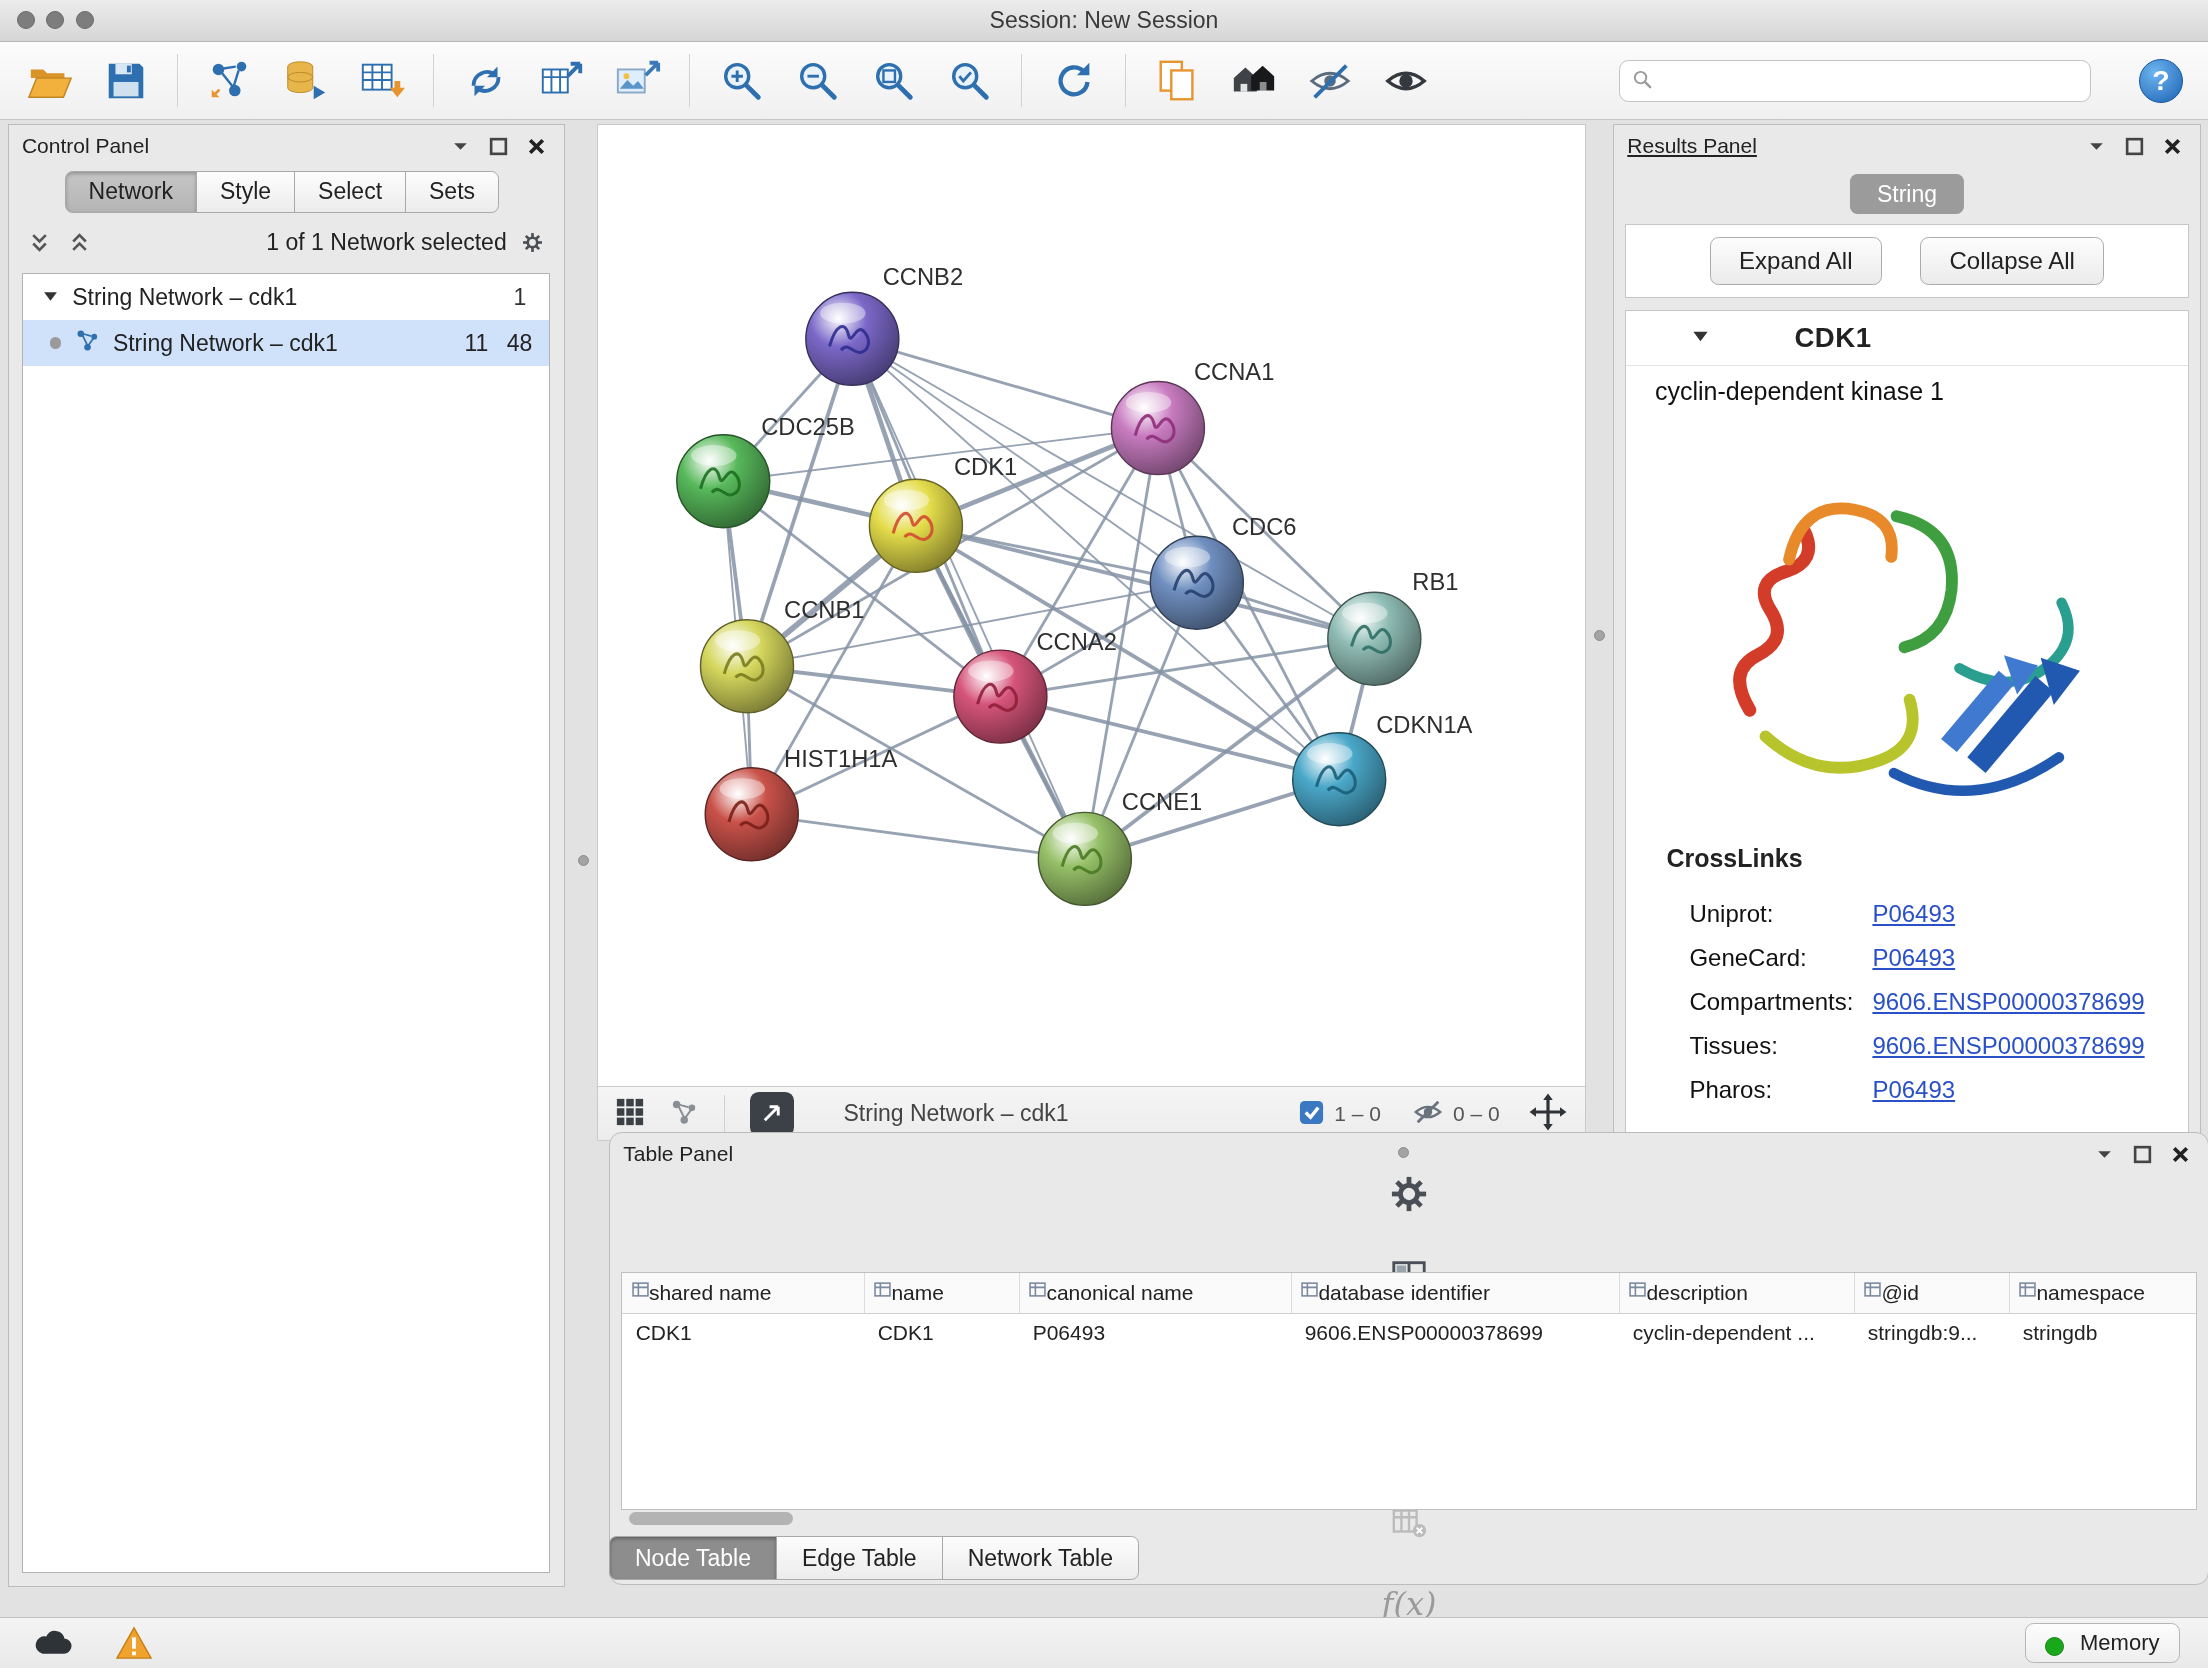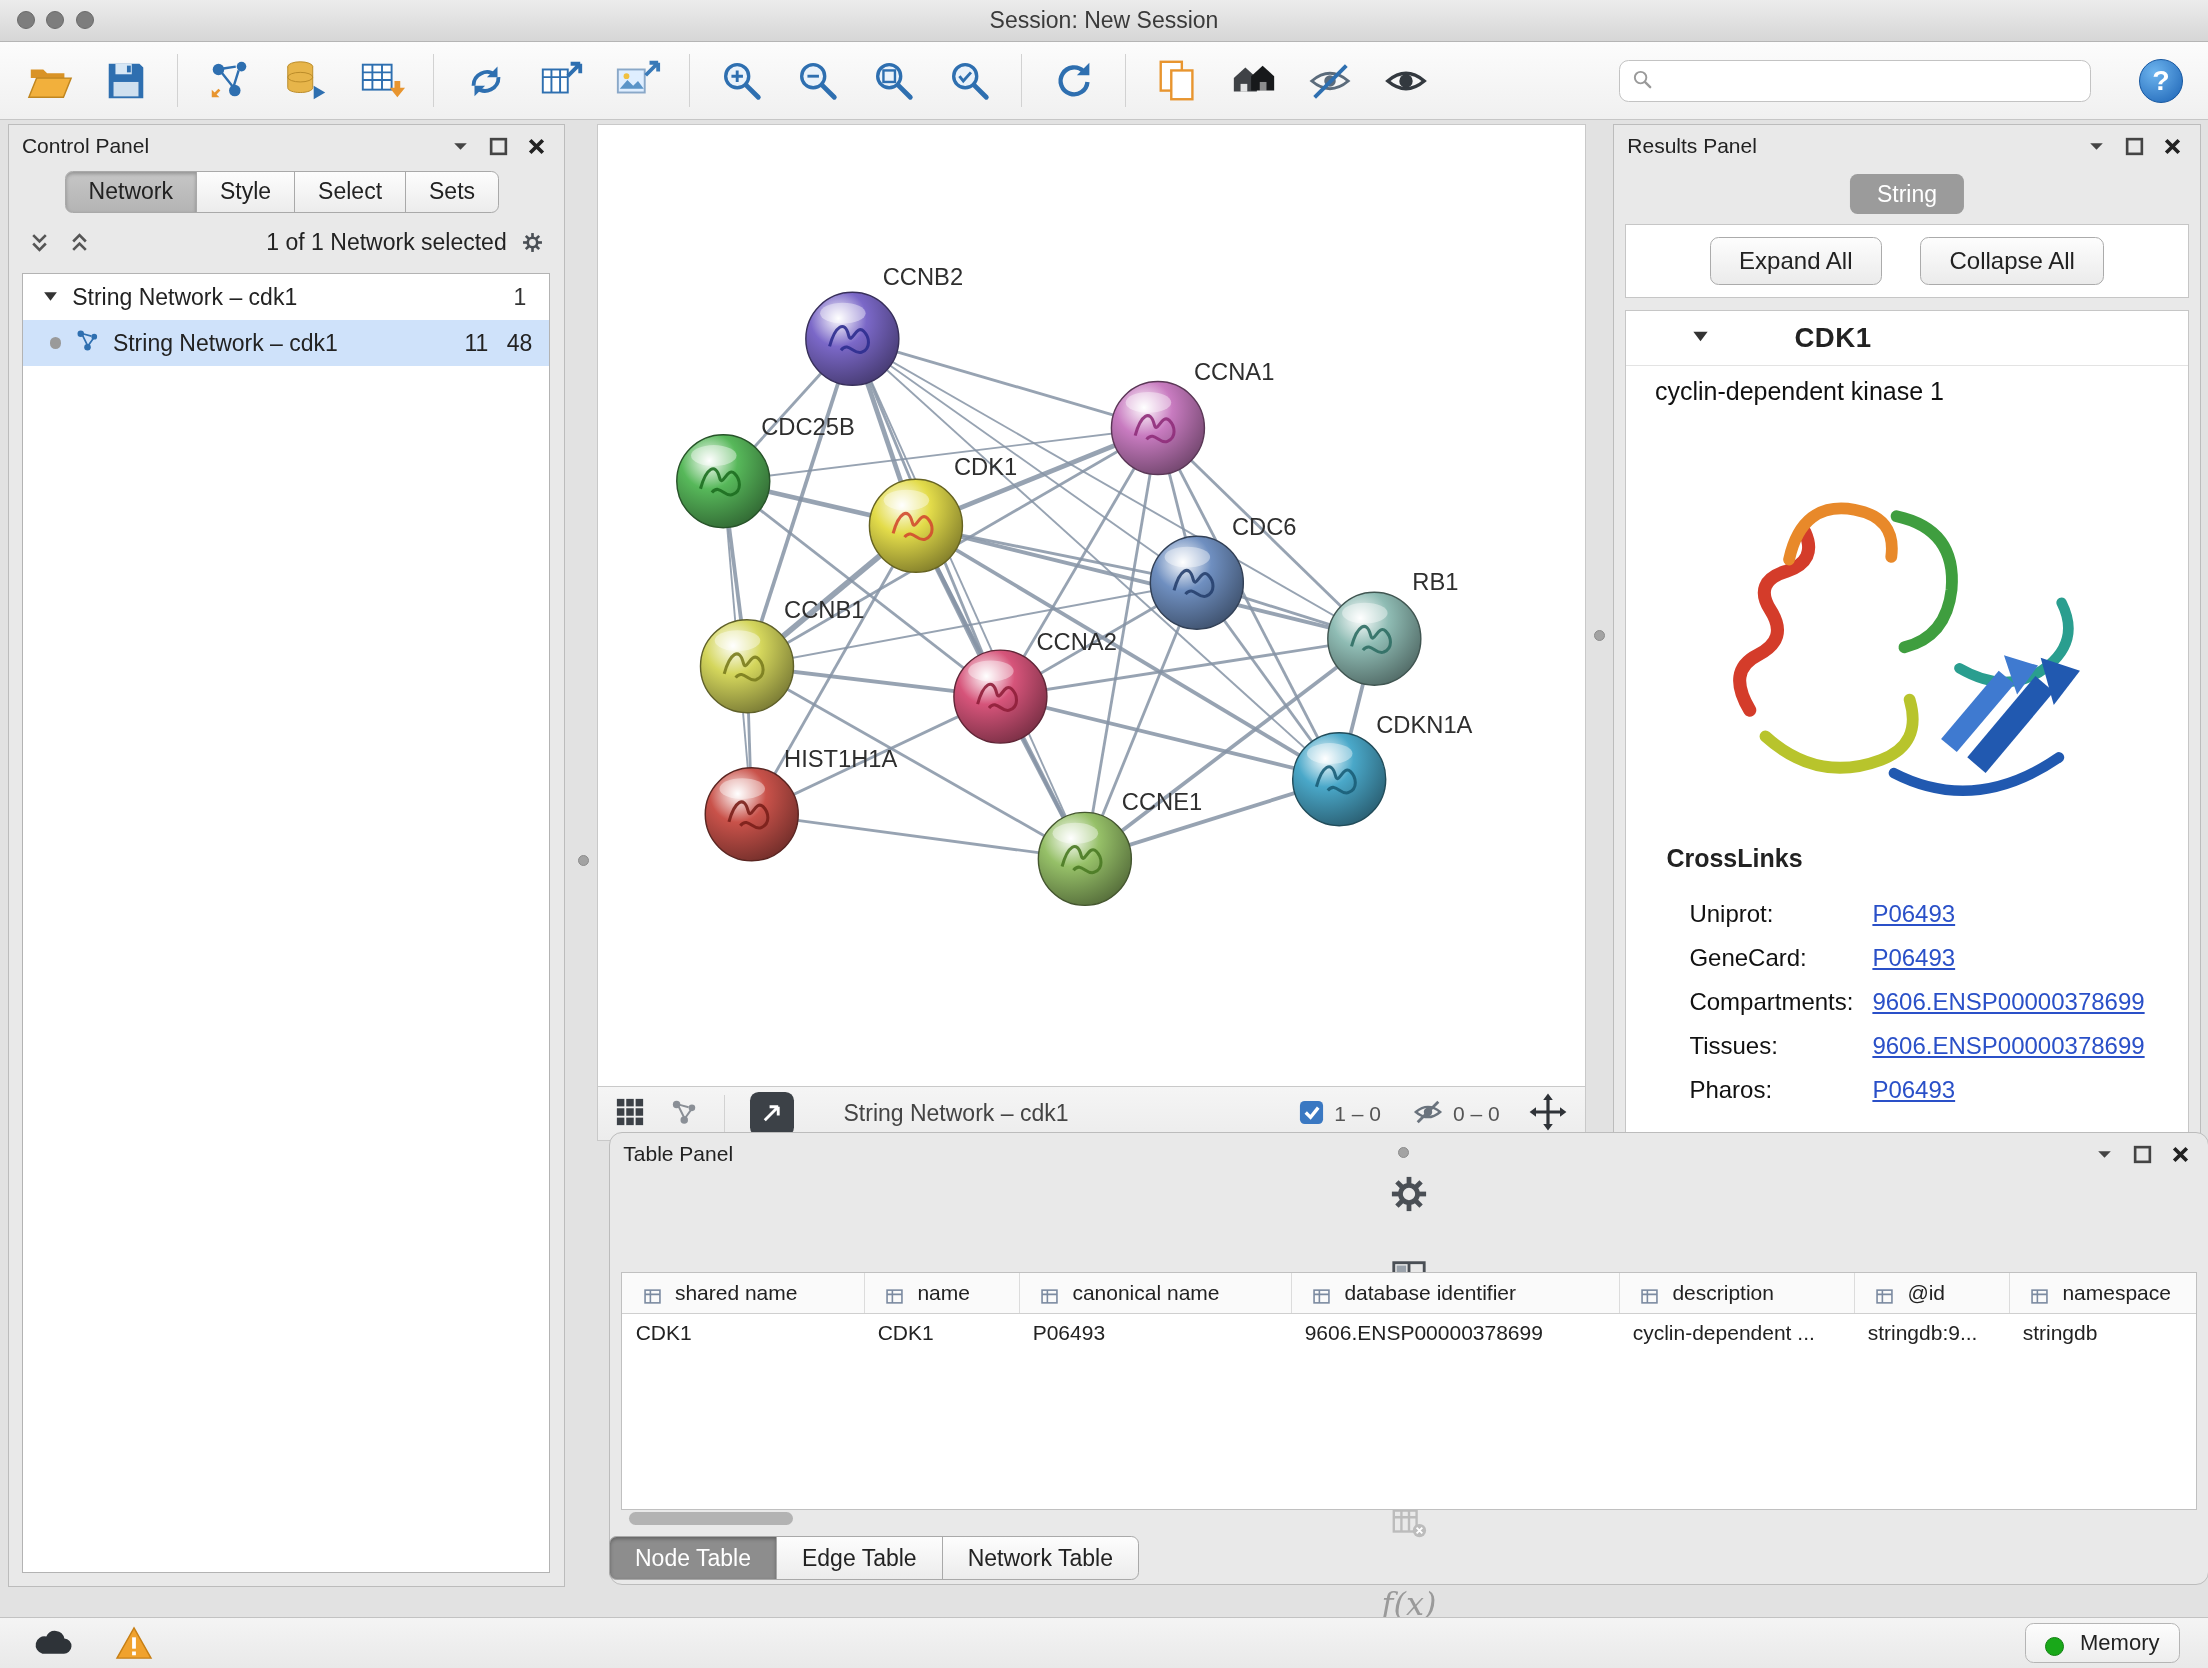--- a/index.html
+++ b/index.html
@@ -63,21 +63,21 @@
   #network-status { position:absolute; left:597px; top:1086px; width:989px; height:55px;
                     background:linear-gradient(#f5f5f5,#ececec); border:1px solid #c9c9c9;
                     display:flex; align-items:center; padding:0 17px; gap:25px; }
   #network-status .nm { font-size:23px; color:#444; margin-left:25px; }
   #network-status .cnt { font-size:21px; color:#555; }
   .dark-btn { width:44px; height:44px; border-radius:8.6px; background:#3c4147; display:flex; align-items:center; justify-content:center; }
   .ns-right { margin-left:auto; display:flex; align-items:center; gap:11.4px; }
   .ns-group { display:flex; align-items:center; gap:9.5px; margin-left:21px; }
 
   
-  #results-panel { left:1613px; top:124px; width:588px; height:1027px; }
+  #results-panel { left:1613px; top:124px; width:588px; height:1027px;text-decoration:underline; }
   .string-badge { position:absolute; left:50%; transform:translateX(-50%); top:49px;
                   background:#9b9b9b; color:#fff; font-size:23px; padding:6.7px 27px; border-radius:7.6px; }
   .rp-buttons { position:absolute; left:11.4px; right:11.4px; top:99px; height:74px; background:#fff;
                 border:1px solid #c6c6c6; display:flex; align-items:center; justify-content:center; gap:38px; }
   .mac-btn { font-size:24px; padding:8.6px 28.5px; background:linear-gradient(#fdfdfd,#ebebeb);
              border:1px solid #ababab; border-radius:8.6px; color:#222; }
   .rp-box { position:absolute; left:11.4px; right:11.4px; top:185px; height:824px; background:#fff; border:1px solid #c6c6c6; overflow:hidden; }
   .rp-box-hdr { height:55px; display:flex; align-items:center; border-bottom:1px solid #e3e3e3; }
   .rp-box-hdr .tri { margin-left:65px; }
   .rp-box-hdr .pname { font-size:27.6px; font-weight:bold; margin-left:84px; letter-spacing:0.5px; }
@@ -91,21 +91,21 @@
   
   #table-panel { left:609px; top:1132px; width:1600px; height:453px;border-radius:13px; }
   .tp-toolbar { height:63px; display:flex; align-items:center; padding:0 32px; gap:44px;flex-direction:column; }
   .tp-toolbar .tpi { width:42px; height:42px; display:flex; align-items:center; justify-content:center; }
   .tp-toolbar svg { width:38px; height:38px; }
   .fx { font-size:32px; font-style:italic; color:#9a9a9a; font-family:"DejaVu Serif",serif; }
   .table-box { position:absolute; left:11.4px; right:11.4px; top:139px; height:238px; background:#fff; border:1px solid #c0c0c0; overflow:hidden; }
   table.datatable { border-collapse:collapse; table-layout:fixed; width:1617px; }
   .datatable th { height:40px; font-weight:normal; font-size:21px; text-align:left;
                   border-right:1px solid #dcdcdc; border-bottom:1px solid #cfcfcf; background:#fafafa; padding:0; }
-  .th-in { display:flex; align-items:flex-end; gap:14px; padding-left:9.5px; overflow:hidden; white-space:nowrap;margin-left:12px; }
+  .th-in { display:flex; align-items:flex-start; gap:0; padding-left:9.5px; overflow:hidden; white-space:nowrap; }
   .datatable td { height:40px; font-size:21px; padding-left:13.3px; overflow:hidden; white-space:nowrap; }
   .hscroll { position:absolute; left:11.4px; right:11.4px; top:377px; height:17px; }
   .hthumb { position:absolute; left:7.6px; top:1.9px; width:164px; height:13.3px; border-radius:6.7px; background:#b3b3b3; }
   .tp-tabs { position:absolute; left:0; right:0; top:403px; display:flex; }
   .tp-tab { font-size:23px; padding:7.6px 25px; background:linear-gradient(#fdfdfd,#ececec);
             border:1px solid #a9a9a9; margin-left:-1px; color:#222; }
   .tp-tab:first-child { border-radius:7.6px 0 0 7.6px; }
   .tp-tab.last { border-radius:0 7.6px 7.6px 0; }
   .tp-tab.active { background:#8d8d8d; color:#fff; box-shadow:inset 0 1.9px 3.8px rgba(0,0,0,.3); }
 

